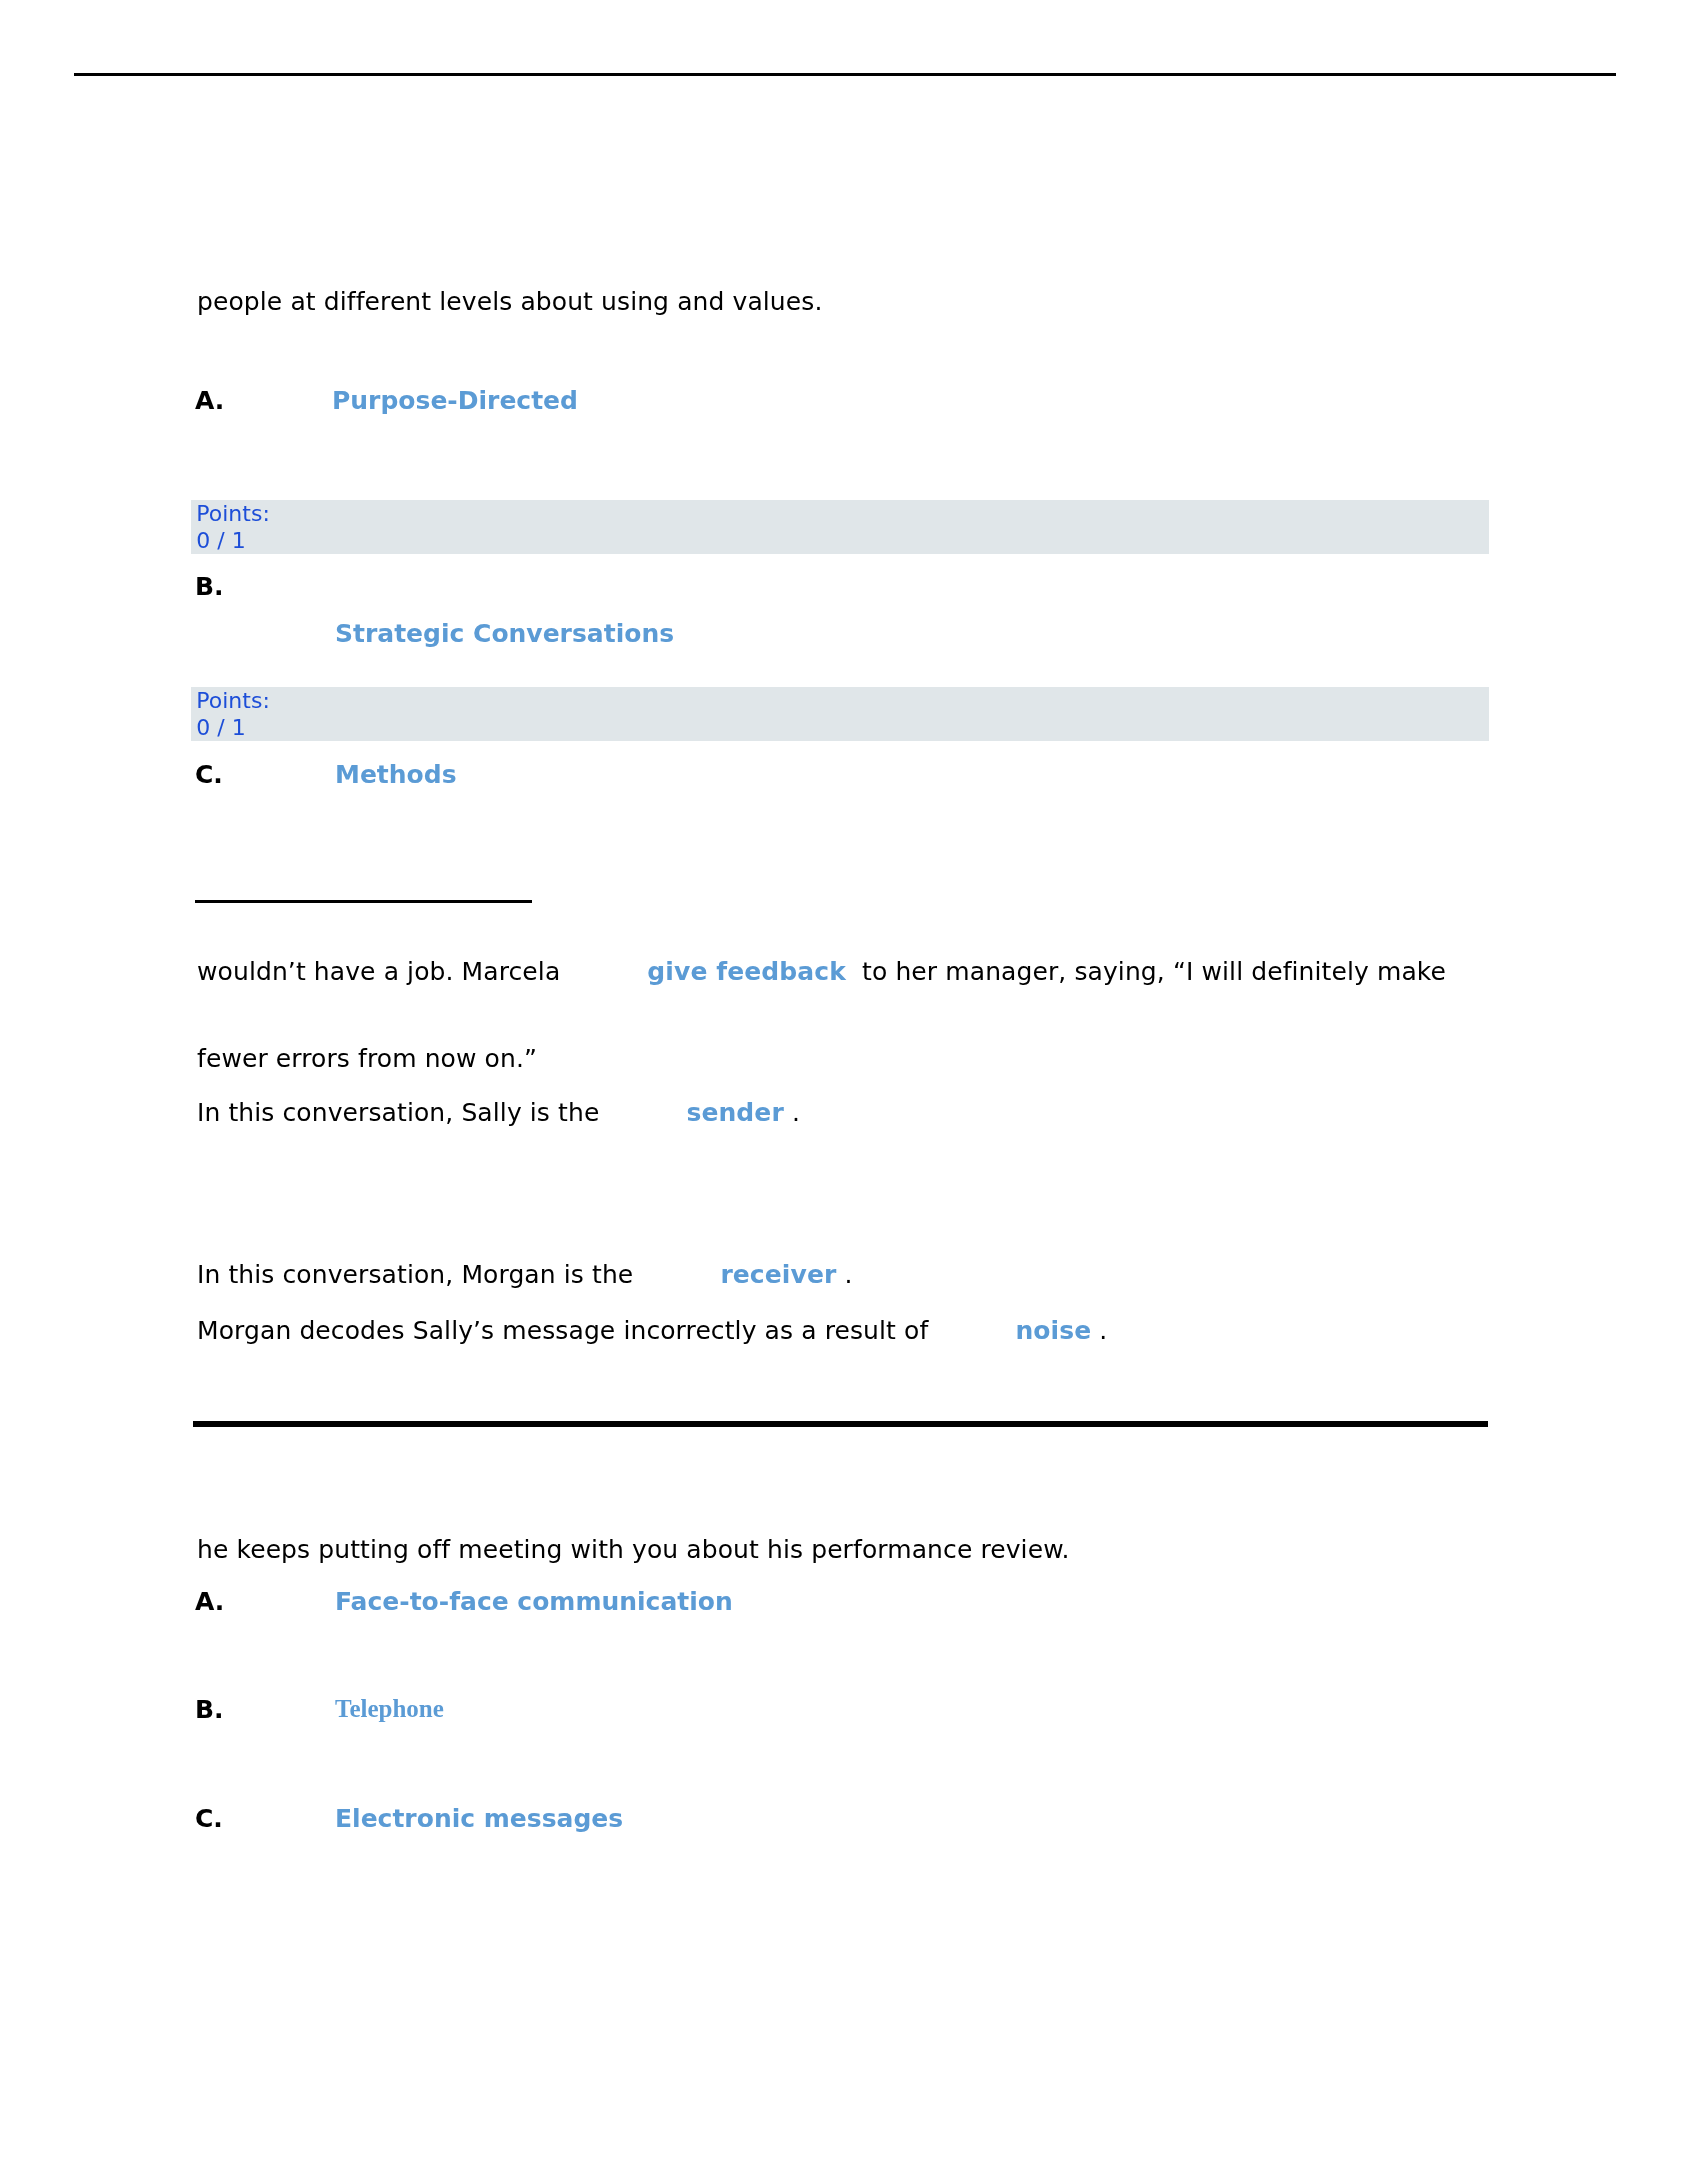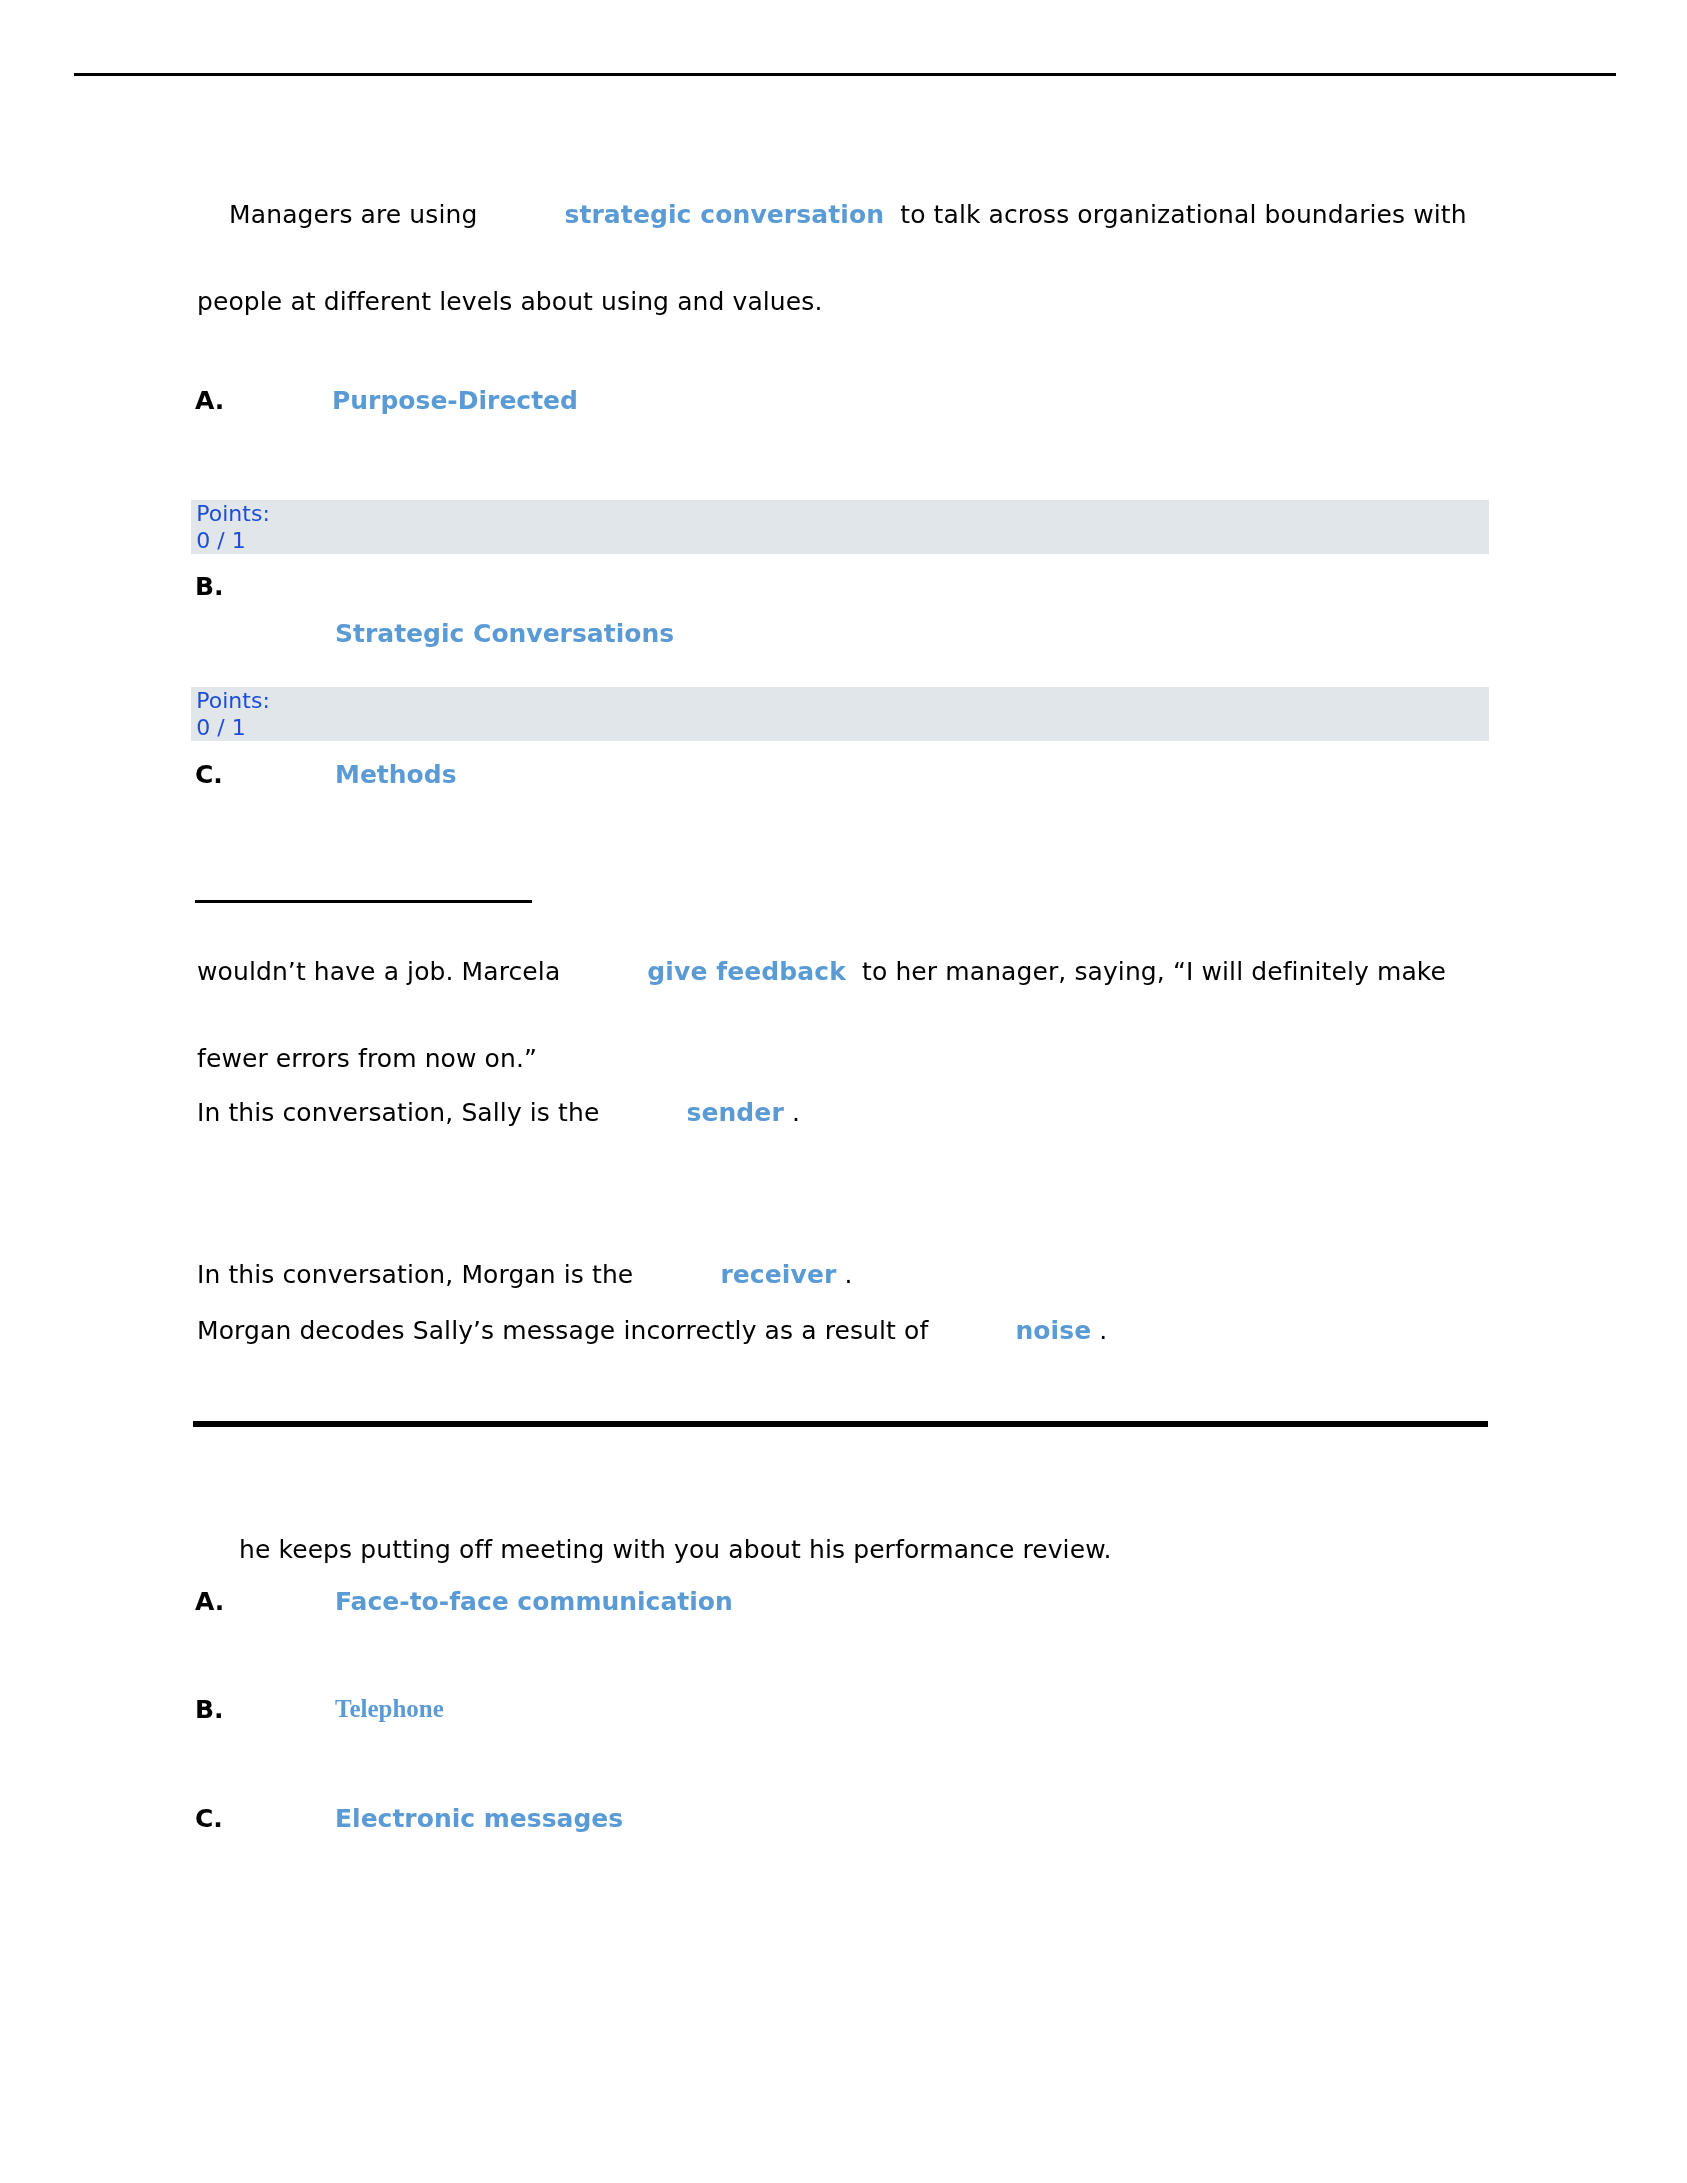--- a/index.html
+++ b/index.html
@@ -97,21 +97,20 @@
   .points-band .pl1 { top: 1.3px; }
   .points-band .pl2 { top: 28px; }
 </style>
 </head>
 <body>
 
 <div class="page">
 
   <div class="rule-top"></div>
 
-  <div class="tline" style="left:213px; top:200px;"><span>  Managers are using </span><span style="display:inline-block;width:79px;"></span><span class="blue">strategic conversation</span><span>  to talk across organizational boundaries with</span></div>
 
   <div class="tline" style="left:197px; top:287px;">people at different levels about using and values.</div>
 
   <div class="opt-letter" style="left:195px; top:386px;">A.</div>
   <div class="opt-label" style="left:332px; top:386px;">Purpose-Directed</div>
 
   <div class="points-band" style="top:500px; height:54px;">
     <div class="pl pl1">Points:</div>
     <div class="pl pl2">0 / 1</div>
   </div>
@@ -136,21 +135,21 @@
 
   <div class="tline" style="left:197px; top:1098px;"><span>In this conversation, Sally is the </span><span style="display:inline-block;width:79px;"></span><span class="blue">sender</span><span> .</span></div>
 
   <div class="tline" style="left:197px; top:1260px;text-align:center;"><span>In this conversation, Morgan is the </span><span style="display:inline-block;width:79px;"></span><span class="blue">receiver</span><span> .</span></div>
 
   <div class="tline" style="left:197px; top:1316px;"><span>Morgan decodes Sally’s message incorrectly as a result of </span><span style="display:inline-block;width:79px;"></span><span class="blue">noise</span><span> .</span></div>
 
   <div class="rule-thick"></div>
 
 
-  <div class="tline" style="left:197px; top:1535px;margin-left:42px;">he keeps putting off meeting with you about his performance review.</div>
+  <div class="tline" style="left:197px; top:1535px;">he keeps putting off meeting with you about his performance review.</div>
 
   <div class="opt-letter" style="left:195px; top:1587px;">A.</div>
   <div class="opt-label" style="left:335px; top:1587px;">Face-to-face communication</div>
 
   <div class="opt-letter" style="left:195px; top:1695px;">B.</div>
   <div class="opt-label" style="left:335px; top:1695px;font-family:Liberation Serif, serif;">Telephone</div>
 
   <div class="opt-letter" style="left:195px; top:1804px;">C.</div>
   <div class="opt-label" style="left:335px; top:1804px;">Electronic messages</div>
 

